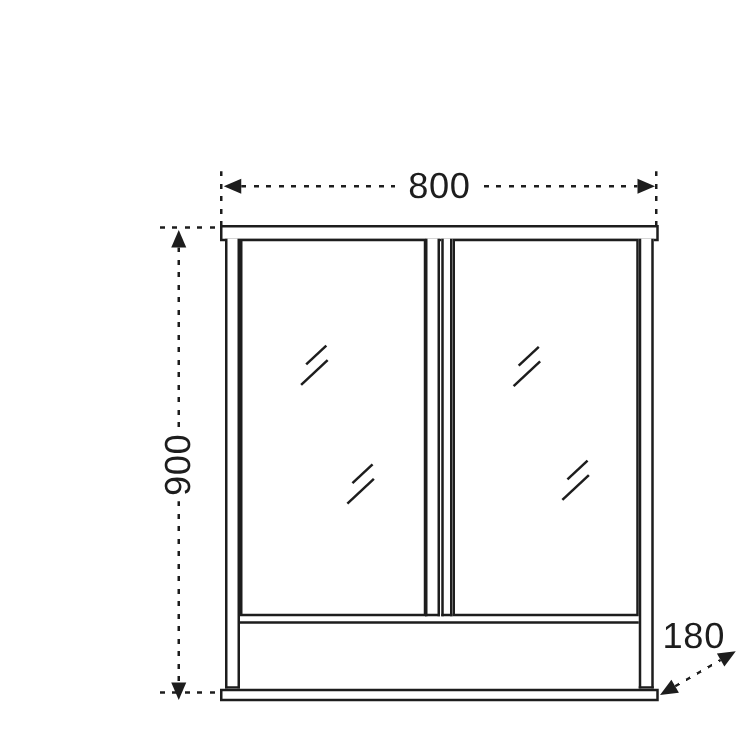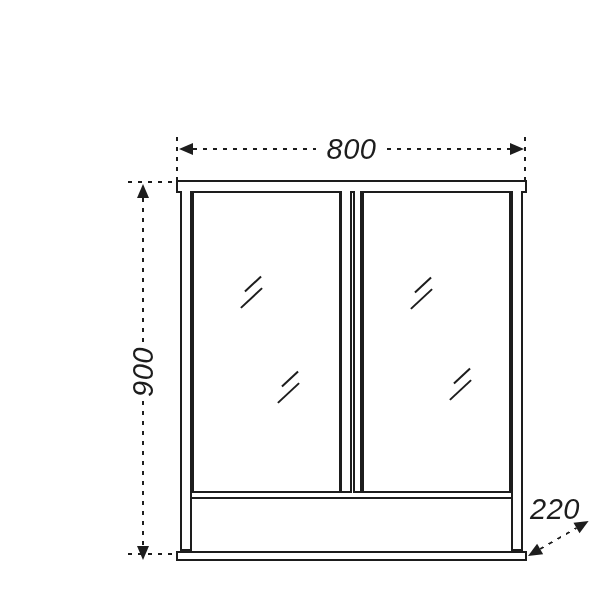--- a/index.html
+++ b/index.html
@@ -14,21 +14,21 @@
   .solid-h { position: absolute; height: 2px; background: var(--ink); }
   .dash-h { position: absolute; height: 2px; background: repeating-linear-gradient(to right, var(--ink) 0 4px, transparent 4px 10px); }
   .dash-v { position: absolute; width: 2px; background: repeating-linear-gradient(to bottom, var(--ink) 0 4px, transparent 4px 10px); }
   .dash-flex-h { height: 2px; flex: 1; background: repeating-linear-gradient(to right, var(--ink) 0 4px, transparent 4px 10px); }
   .dash-flex-v { width: 2px; flex: 1; background: repeating-linear-gradient(to bottom, var(--ink) 0 4px, transparent 4px 10px); }
   .arr { width: 0; height: 0; flex: none; }
   .arr-l { border-top: 6px solid transparent; border-bottom: 6px solid transparent; border-right: 14px solid var(--ink); }
   .arr-r { border-top: 6px solid transparent; border-bottom: 6px solid transparent; border-left: 14px solid var(--ink); }
   .arr-u { border-left: 6px solid transparent; border-right: 6px solid transparent; border-bottom: 14px solid var(--ink); }
   .arr-d { border-left: 6px solid transparent; border-right: 6px solid transparent; border-top: 14px solid var(--ink); }
-  .dim-label { font-size: 29px; line-height: 1; letter-spacing: 0.5px; color: var(--ink); white-space: nowrap; font-style: italic; }
+  .dim-label { font-size: 29px; line-height: 1; letter-spacing: 0.5px; color: var(--ink); white-space: nowrap; }
   .dim-row { position: absolute; display: flex; align-items: center; }
   .dim-row .dim-label { margin: 0 11px; }
   .dim-col { position: absolute; display: flex; flex-direction: column; align-items: center; }
   .dim-col .dim-label { writing-mode: vertical-rl; transform: rotate(180deg); margin: 4px 0; }
   .hatch { position: absolute; width: 34px; height: 36px; }
   .hs { position: absolute; height: 2px; background: var(--ink); transform: rotate(-43deg); }
   .hs1 { left: 7px; top: 11px; width: 22px; }
   .hs2 { left: 2px; top: 25px; width: 29px; }
   .diag-dim { position: absolute; display: flex; align-items: center; transform: rotate(-30deg); transform-origin: 0 50%; }
 </style>
@@ -82,20 +82,20 @@
   </div>
   <div class="hatch" style="left:444px; top:364px;">
     <div class="hs hs1"></div>
     <div class="hs hs2"></div>
   </div>
 
   <div class="solid-h" style="left:192px; top:497px; width:319px;"></div>
 
   <div class="outline" style="left:176px; top:551px; width:351px; height:10px;"></div>
 
-  <div class="dim-label abs" style="left:527px; top:495px; width:56px; text-align:center;">220</div>
+  <div class="dim-label abs" style="left:527px; top:495px; width:56px; text-align:center;">180</div>
   <div class="diag-dim" style="left:528px; top:549px; width:70px; height:14px;">
     <div class="arr arr-l"></div>
     <div class="dash-flex-h"></div>
     <div class="arr arr-r"></div>
   </div>
 
 </div>
 
 </body></html>

